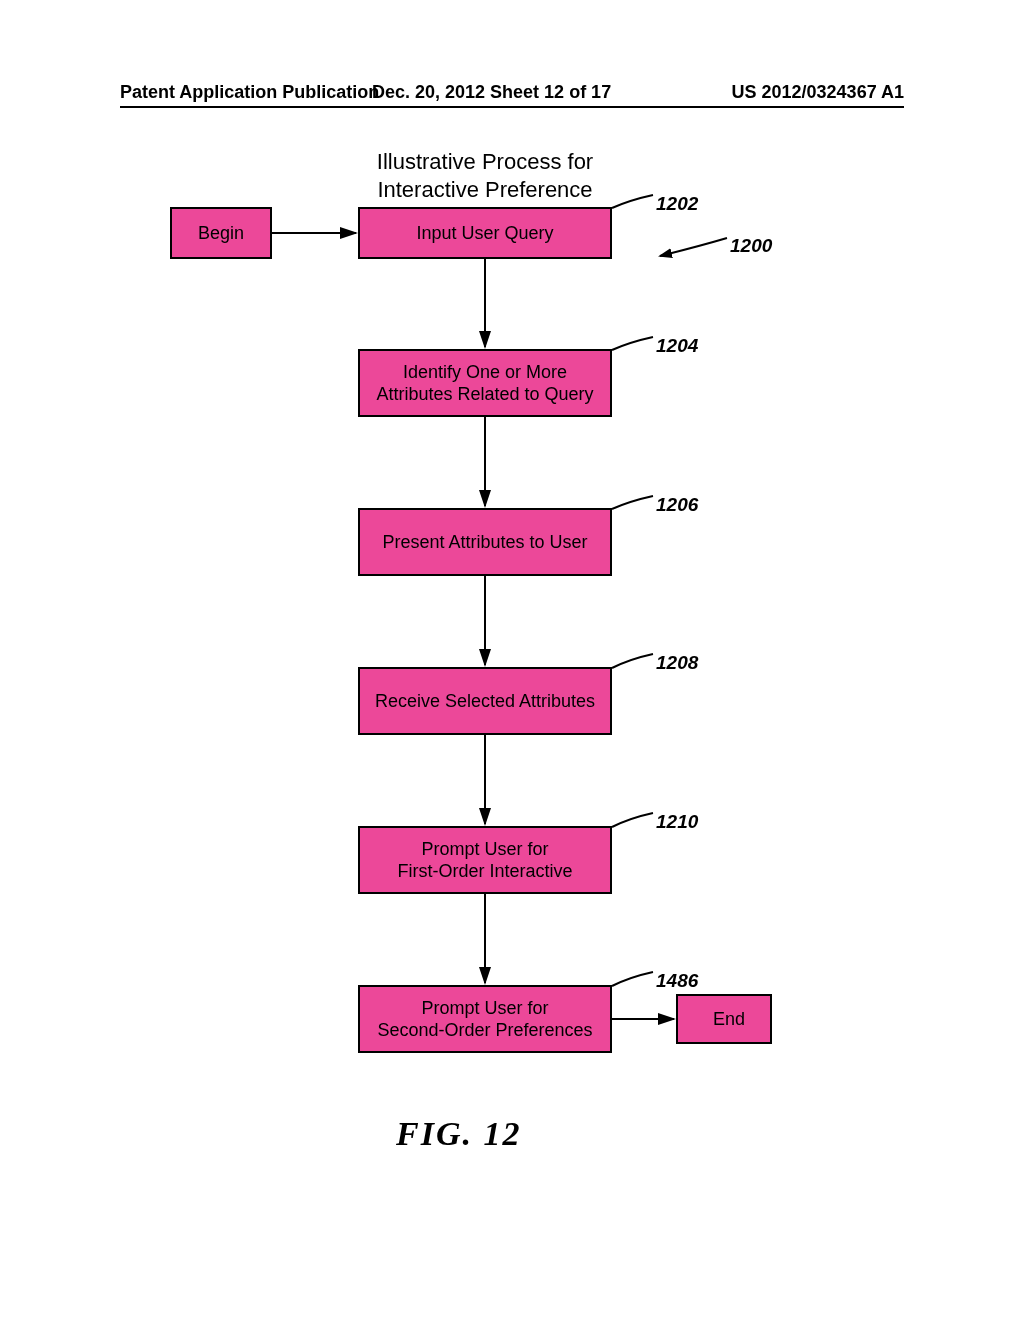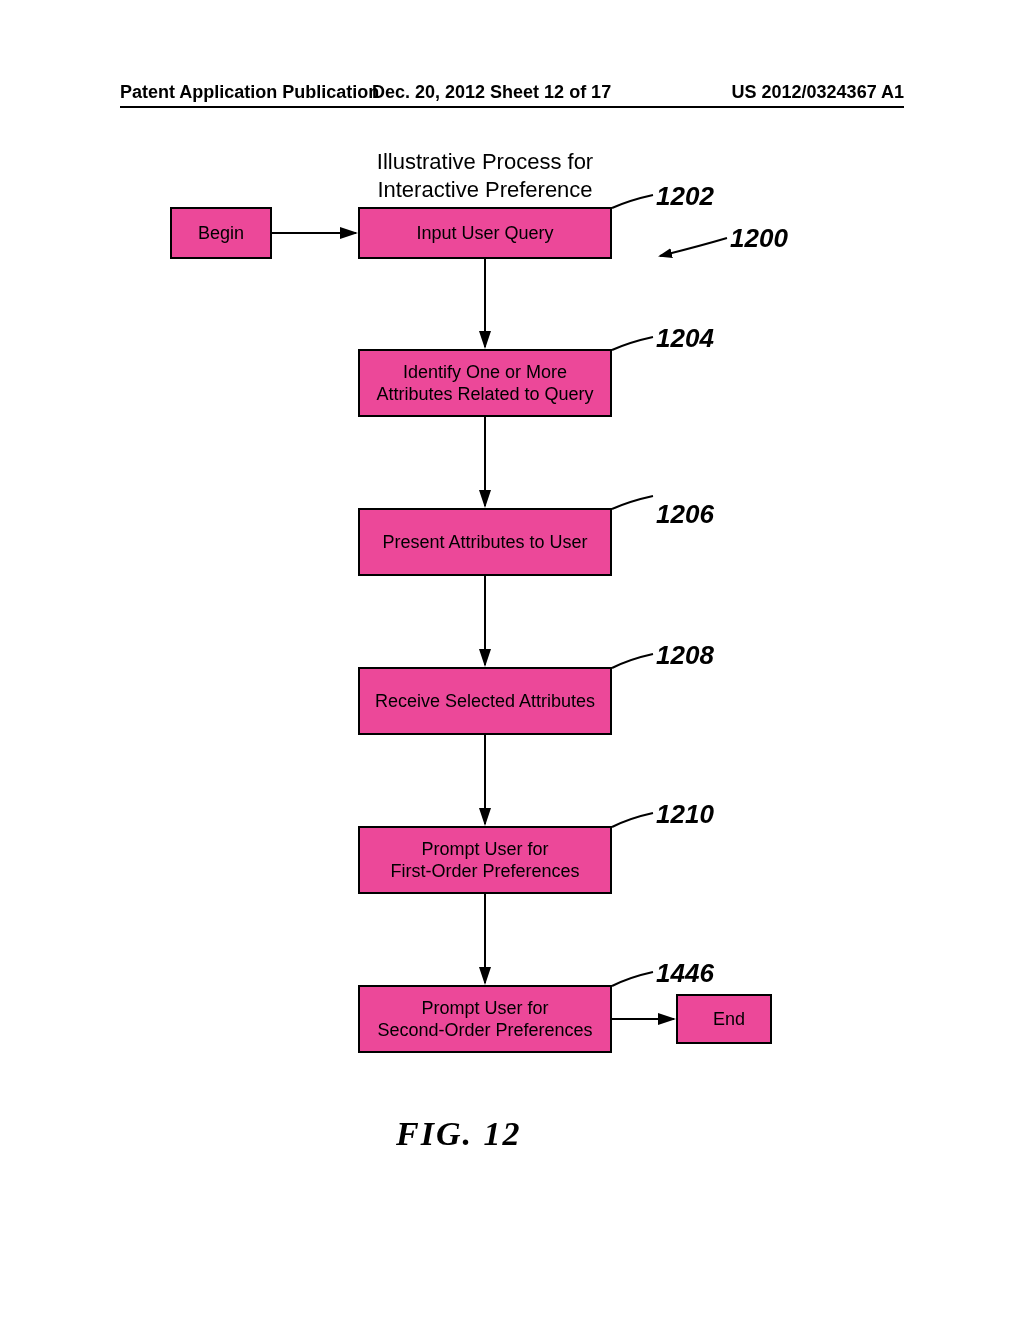--- a/index.html
+++ b/index.html
@@ -58,24 +58,25 @@
     align-items: center;
     justify-content: center;
     text-align: center;
     font-size: 18px;
     line-height: 1.25;
     padding: 4px 6px;
     box-sizing: border-box;
   }
   .ref-label {
     position: absolute;
-    font-size: 26px;
+    font-size: 19px;
     font-style: italic;
     font-weight: bold;
     font-family: Arial, Helvetica, sans-serif;
+    margin-top: 12px;
   }
   .fig-caption {
     position: absolute;
     font-size: 34px;
     font-style: italic;
     font-weight: bold;
     font-family: "Times New Roman", Times, serif;
     letter-spacing: 2px;
   }
   svg.overlay {
@@ -119,42 +120,42 @@
     <span>Present Attributes to User</span>
   </div>
 
   <div class="box" style="left:358px; top:667px; width:254px; height:68px;">
     <span>Receive Selected Attributes</span>
   </div>
 
   <div class="box" style="left:358px; top:826px; width:254px; height:68px;">
     <span>
       <span>Prompt User for</span><br>
-      <span>First-Order Preferences</span>
+      <span>First-Order Interactive</span>
     </span>
   </div>
 
   <div class="box" style="left:358px; top:985px; width:254px; height:68px;">
     <span>
       <span>Prompt User for</span><br>
       <span>Second-Order Preferences</span>
     </span>
   </div>
 
   <div class="box" style="left:676px; top:994px; width:96px; height:50px;padding-left:16px;">
     <span>End</span>
   </div>
 
   <div class="ref-label" style="left:730px; top:223px;">1200</div>
   <div class="ref-label" style="left:656px; top:181px;">1202</div>
   <div class="ref-label" style="left:656px; top:323px;">1204</div>
-  <div class="ref-label" style="left:656px; top:499px;">1206</div>
+  <div class="ref-label" style="left:656px; top:482px;">1206</div>
   <div class="ref-label" style="left:656px; top:640px;">1208</div>
   <div class="ref-label" style="left:656px; top:799px;">1210</div>
-  <div class="ref-label" style="left:656px; top:958px;">1446</div>
+  <div class="ref-label" style="left:656px; top:958px;">1486</div>
 
   <div class="fig-caption" style="left:396px; top:1115px;">FIG.  12</div>
 
   <svg class="overlay" width="1024" height="1320">
     <defs>
       <marker id="arrow" markerWidth="10" markerHeight="10" refX="8" refY="3" orient="auto" markerUnits="strokeWidth">
         <path d="M0,0 L0,6 L9,3 z" fill="#000"></path>
       </marker>
       <marker id="arrow-sm" markerWidth="8" markerHeight="8" refX="6" refY="2.5" orient="auto" markerUnits="strokeWidth">
         <path d="M0,0 L0,5 L7,2.5 z" fill="#000"></path>

